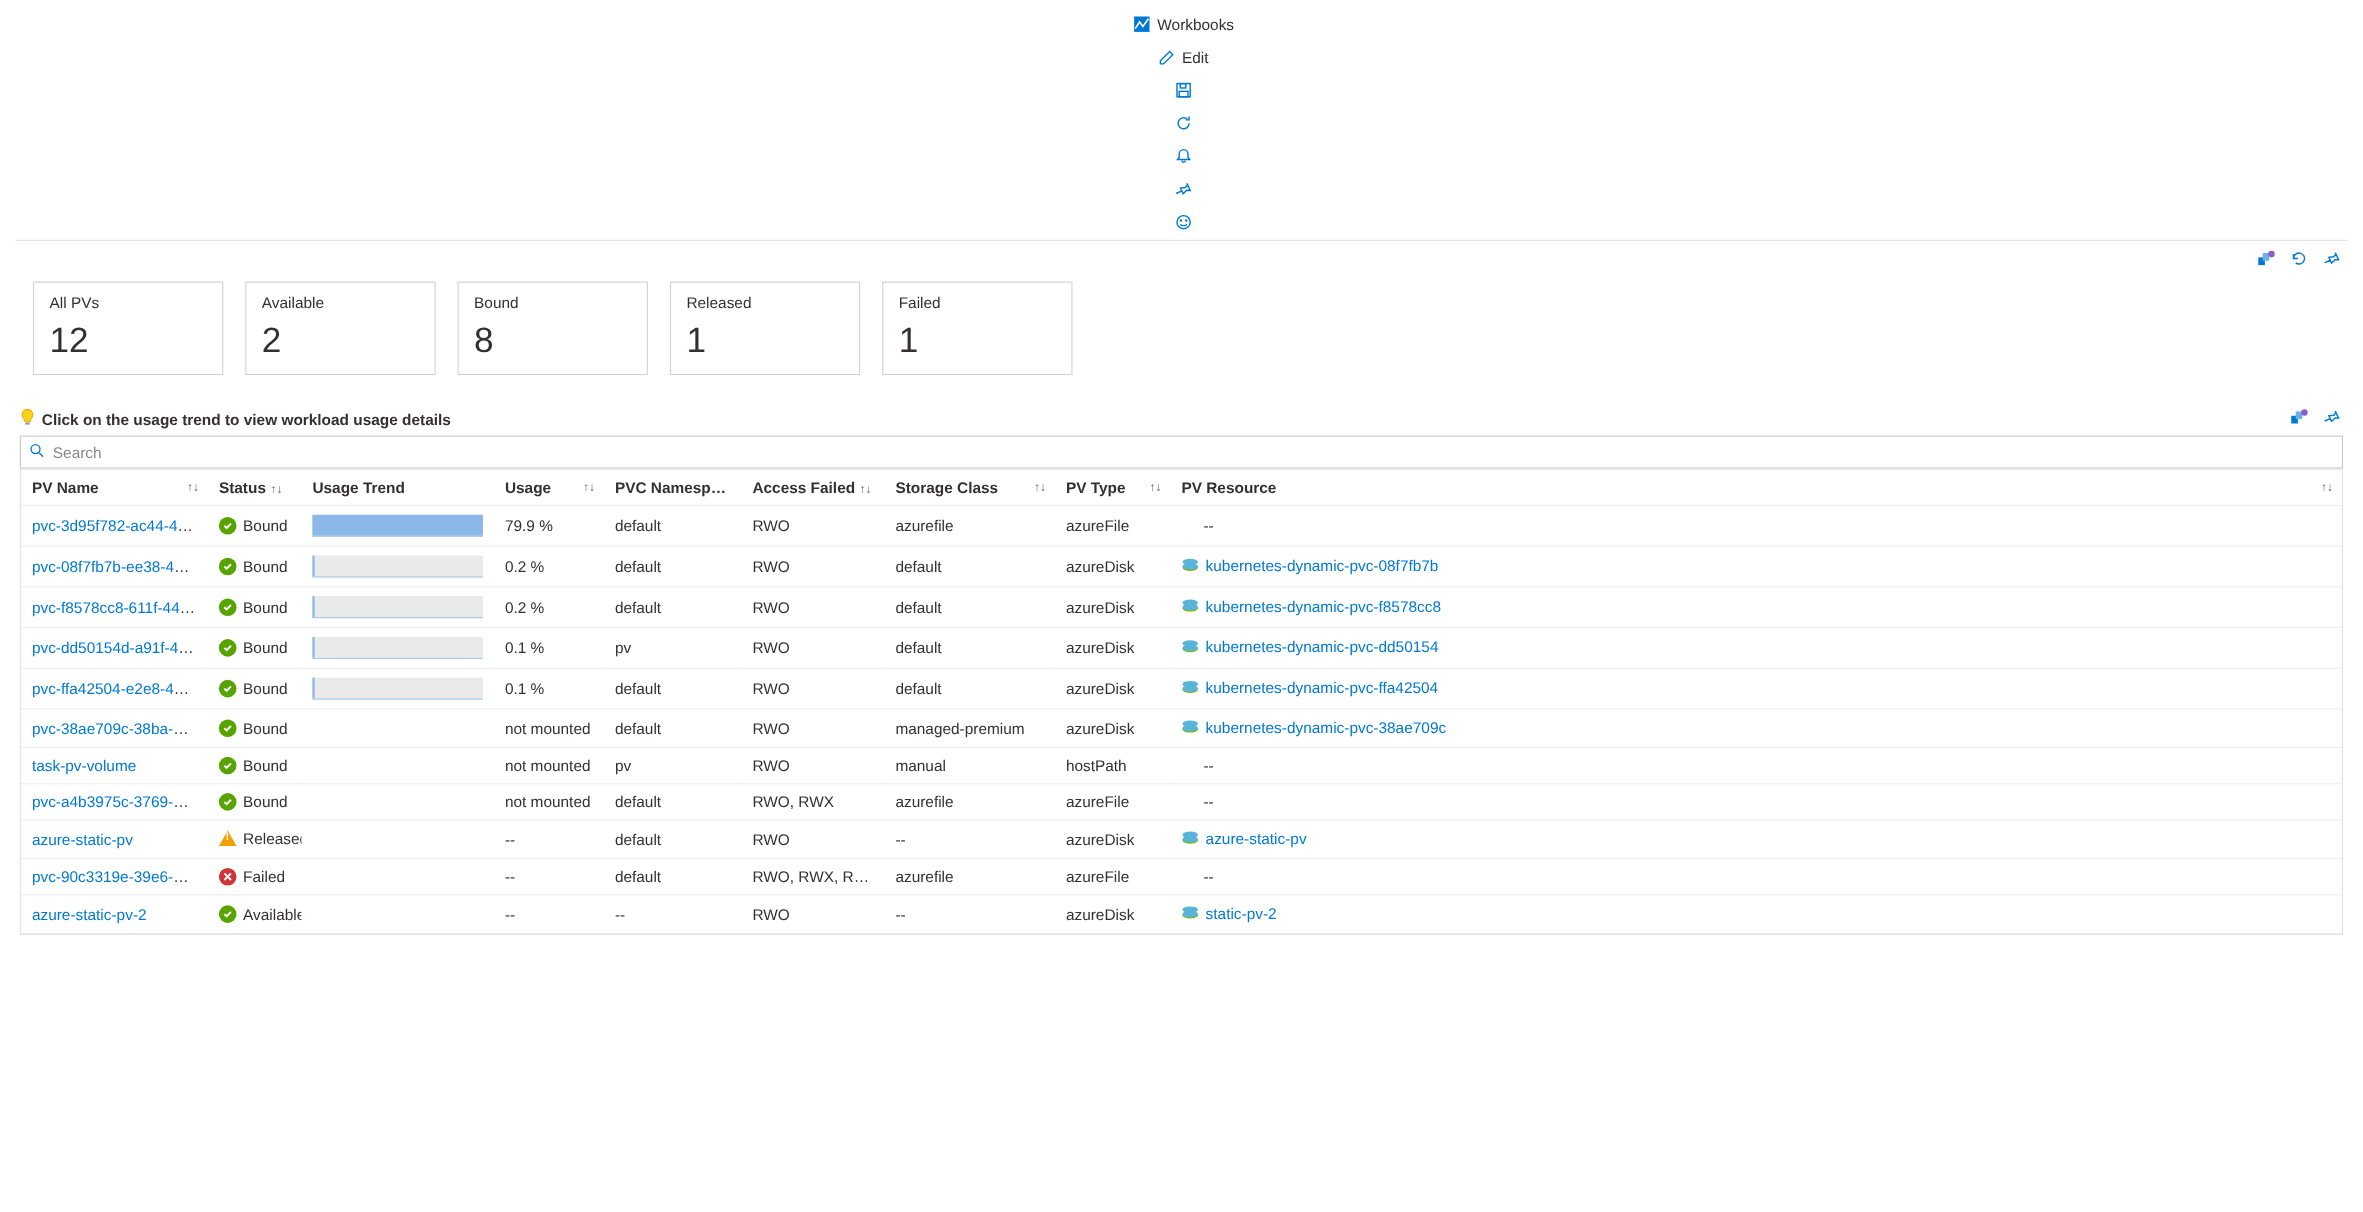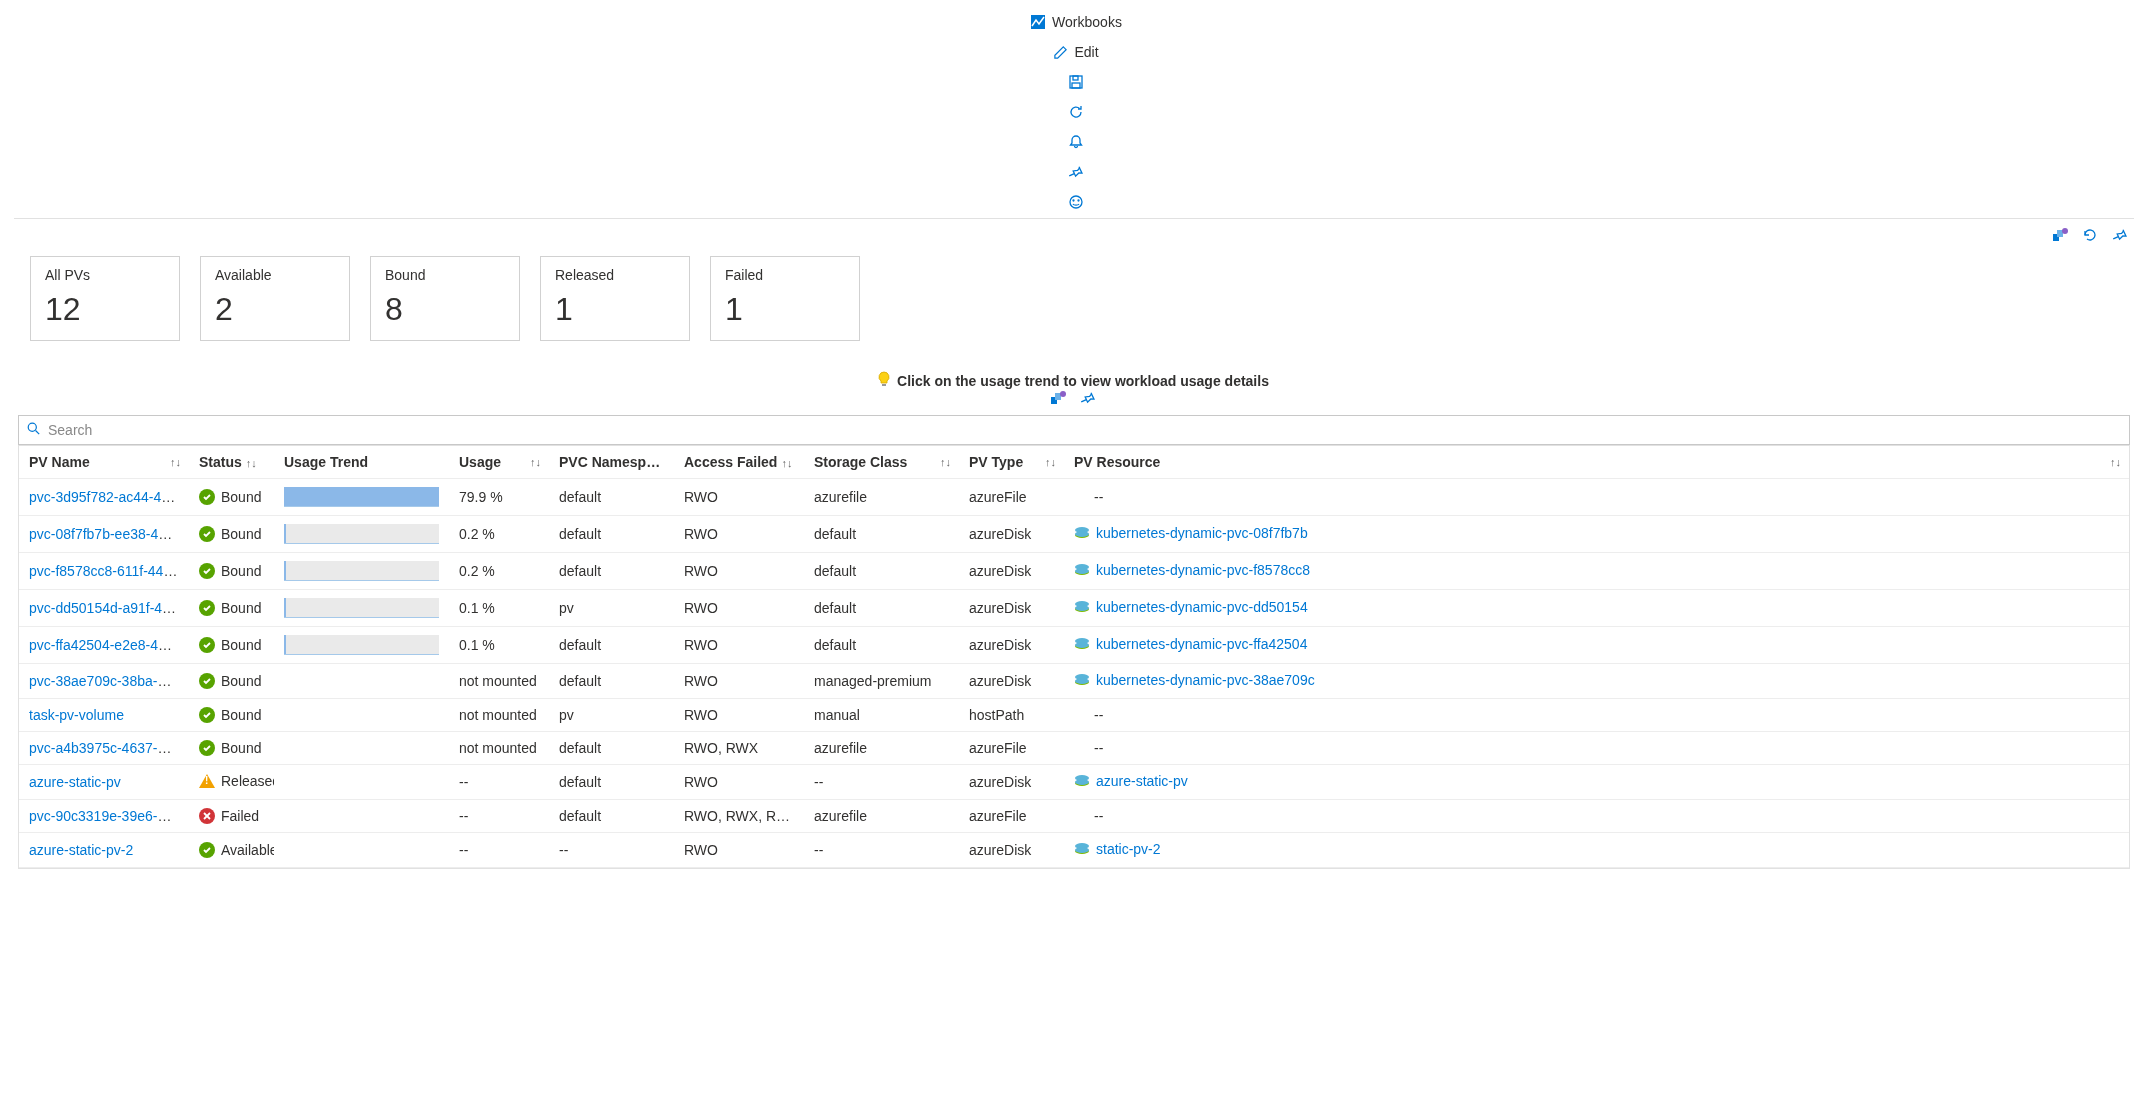--- a/index.html
+++ b/index.html
@@ -40,33 +40,32 @@
   .action-row span { cursor:pointer; color:#0078d4; }
 
   
   .tiles {
     display:flex;
     gap:20px;
     padding: 6px 4px 30px 16px;
   }
   .tile {
     border:1px solid #d1d1d1;
-    width:150px;
+    width:173px;
     padding:10px 14px 12px 14px;
   }
   .tile-label { font-size:14px; color:#323130; }
   .tile-value { font-size:32px; font-weight:400; margin-top:8px; }
 
   
   .hint-row {
     display:flex;
     align-items:center;
     justify-content:space-between;
     padding: 0 6px 6px 4px;
-    flex-direction: column;
   }
   .hint-left { display:flex; align-items:center; gap:6px; font-size:14px; font-weight:600;}
   .hint-right { display:flex; gap:14px; }
   .hint-right span { cursor:pointer; color:#0078d4; }
 
   
   .search-wrap {
     border:1px solid #c8c8c8;
     display:flex;
     align-items:center;
@@ -509,21 +508,21 @@
             </span></td>
     <td></td>
     <td>not mounted</td>
     <td>pv</td>
     <td>RWO</td>
     <td>manual</td>
     <td>hostPath</td>
     <td><span style="padding-left:20px;">--</span></td>
   </tr>
         <tr>
-    <td><span class="link">pvc-a4b3975c-4637-472f</span></td>
+    <td><span class="link">pvc-a4b3975c-3769-472f</span></td>
     <td><span class="status-cell">
               <span class="ico-check">
                 <svg width="10" height="10" viewBox="0 0 10 10">
                   <polyline points="2,5 4,7 8,3" fill="none" stroke="#fff" stroke-width="1.8"></polyline>
                 </svg>
               </span>
               <span>Bound</span>
             </span></td>
     <td></td>
     <td>not mounted</td>

